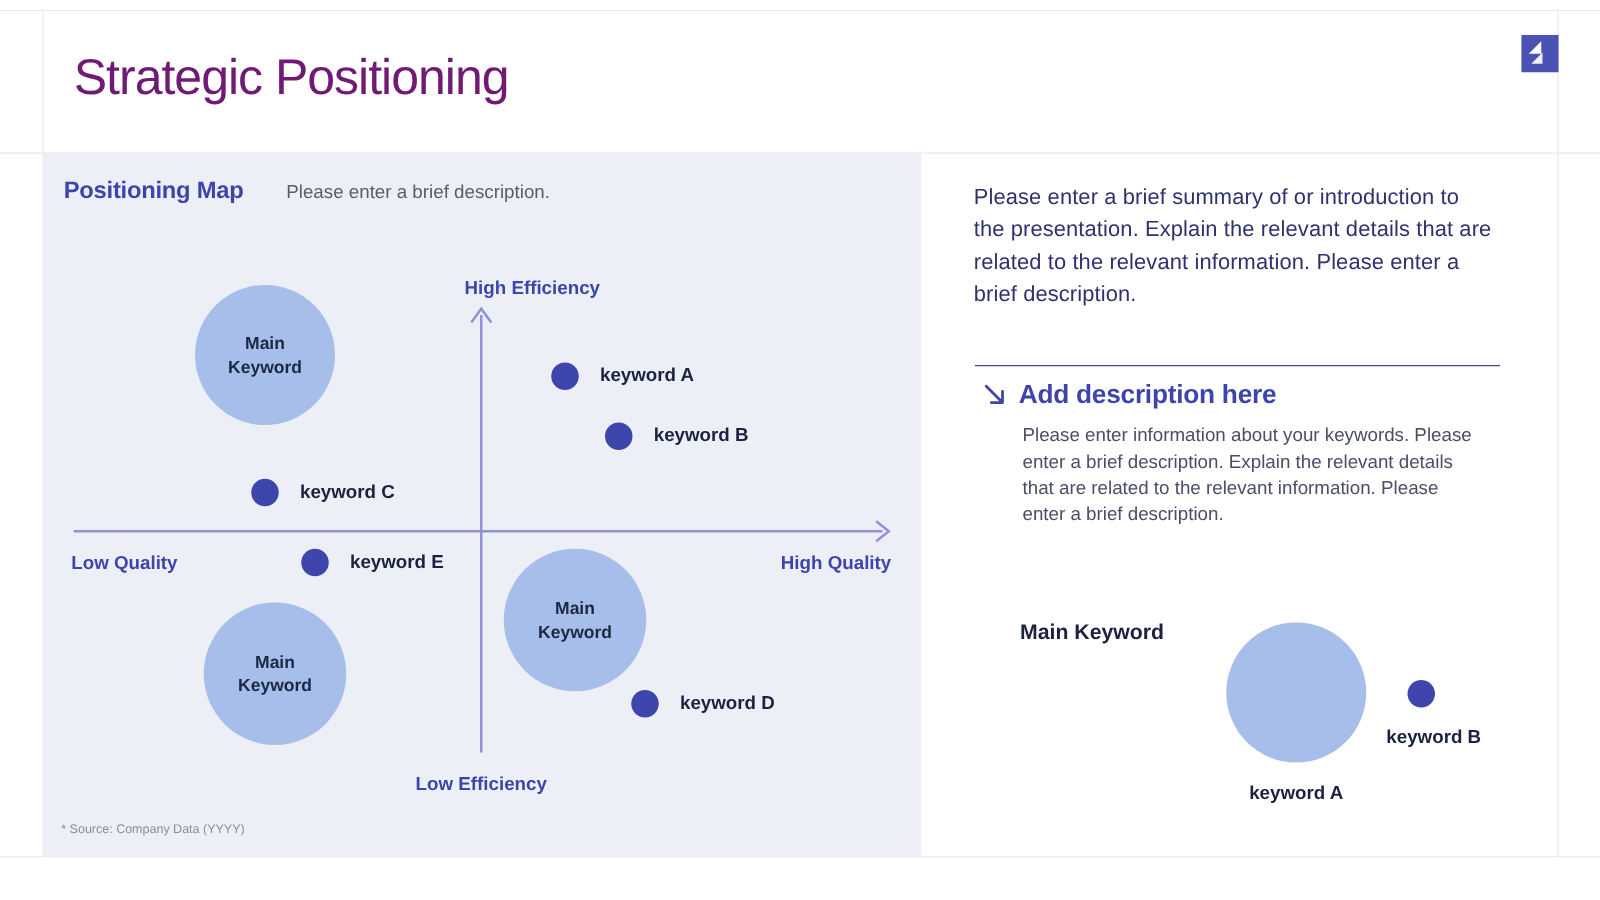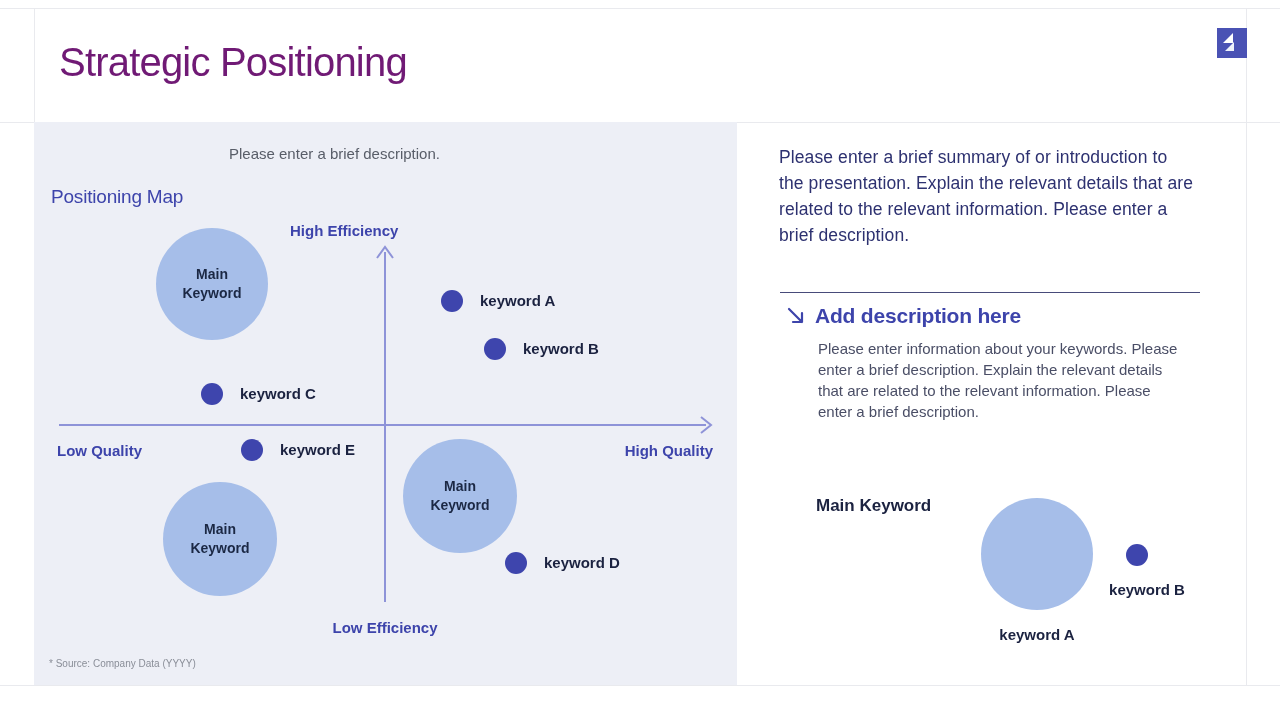--- a/index.html
+++ b/index.html
@@ -22,21 +22,21 @@
   }
   .logo { position:absolute; left:1217px; top:28px; width:30px; height:30px; }
 
   
   .map-panel {
     position:absolute; left:34px; top:122px; width:703px; height:563px;
     background:#edeff6;
   }
   .map-heading {
     position:absolute; left:17px; top:20px;
-    font-size:19px; font-weight:normal; color:#3d44ab; letter-spacing:-0.2px;margin-top:44px;
+    font-size:19px; font-weight:bold; color:#3d44ab; letter-spacing:-0.2px;
   }
   .map-note {
     position:absolute; left:195px; top:23px;
     font-size:15px; color:#585d68;
   }
   .chart-layer { position:absolute; left:0; top:0; width:703px; height:563px; }
   .axis-label { position:absolute; font-size:15px; font-weight:bold; color:#3d44ab; white-space:nowrap; }
   .bubble {
     position:absolute; border-radius:50%; background:#a6bee9;
     display:flex; align-items:center; justify-content:center; text-align:center;
@@ -120,21 +120,21 @@
 
     <div class="chart-layer" id="chart-layer">
 
       <svg class="abs" style="left:0; top:0;" width="703" height="563" viewBox="0 0 703 563">
         <line id="v-axis" x1="351" y1="130" x2="351" y2="480" stroke="#8e93d8" stroke-width="2"></line>
         <polyline points="343,136 351,125 359,136" fill="none" stroke="#8e93d8" stroke-width="2"></polyline>
         <line id="h-axis" x1="25" y1="303" x2="672" y2="303" stroke="#8e93d8" stroke-width="2"></line>
         <polyline points="667,295 677,303 667,311" fill="none" stroke="#8e93d8" stroke-width="2"></polyline>
       </svg>
 
-      <div class="axis-label" style="left:256px; top:100px; width:190px; text-align:left;">High Efficiency</div>
+      <div class="axis-label" style="left:256px; top:100px; width:190px; text-align:right;">High Efficiency</div>
       <div class="axis-label" style="left:256px; top:497px; width:190px; text-align:center;">Low Efficiency</div>
       <div class="axis-label" style="left:23px; top:320px;">Low Quality</div>
       <div class="axis-label" style="right:24px; top:320px;">High Quality</div>
 
     <div class="bubble" style="left: 122px; top: 106px; height: 112px; width: 112px; background: rgb(166, 190, 233);">
           <span style="color: rgb(27, 40, 68);">Main Keyword</span>
         </div>
         <div class="bubble" style="left: 129px; top: 360px; height: 114px; width: 114px; background: rgb(166, 190, 233);">
           <span style="color: rgb(27, 40, 68);">Main Keyword</span>
         </div>

